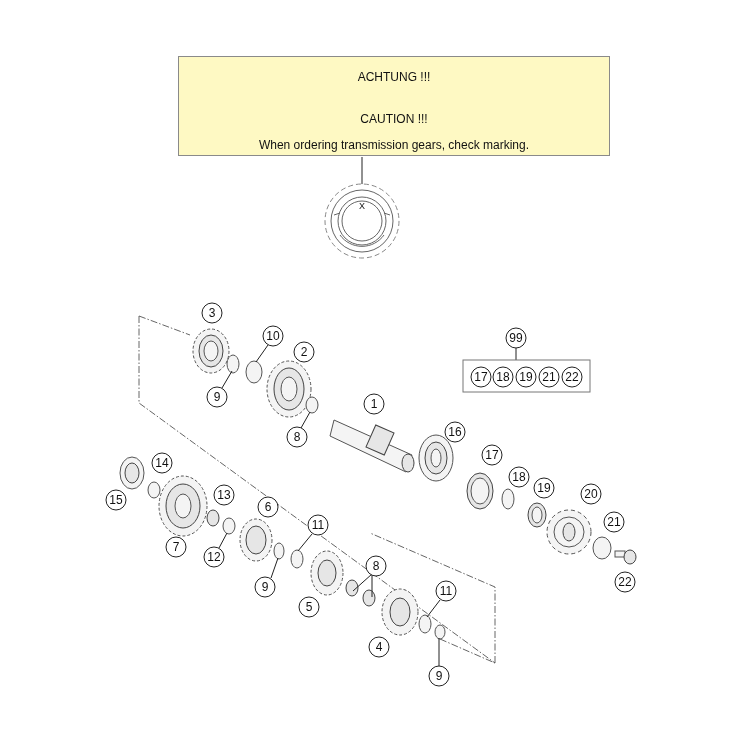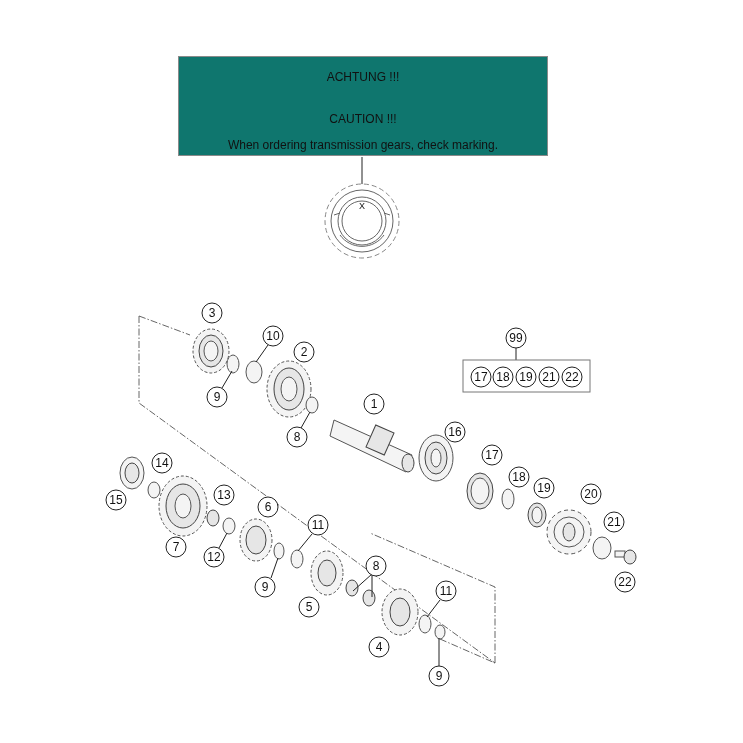--- a/index.html
+++ b/index.html
@@ -1,20 +1,20 @@
 <!DOCTYPE html>
 <html><head>
 <meta charset="utf-8">
 <style>
   html, body { margin: 0; padding: 0; background: #ffffff; }
   body { width: 743px; height: 743px; position: relative; overflow: hidden;
          font-family: "Liberation Sans", sans-serif; }
   .notice {
-    position: absolute; left: 178px; top: 56px; width: 370px; height: 100px;
-    background: #0f766e; border: 1px solid #8a8a8a; box-sizing: border-box;
+    position: absolute; left: 178px; top: 56px; width: 432px; height: 100px;
+    background: #fef9c3; border: 1px solid #8a8a8a; box-sizing: border-box;
     text-align: center; color: #111; font-size: 12px; line-height: 1;
   }
   .notice .l1 { position: absolute; left: 0; right: 0; top: 14px; }
   .notice .l2 { position: absolute; left: 0; right: 0; top: 32px; }
   .notice .l3 { position: absolute; left: 0; right: 0; top: 56px; }
   .notice .l4 { position: absolute; left: 0; right: 0; top: 82px; }
   svg.diagram { position: absolute; left: 0; top: 0; }
   .callout-text { font-family: "Liberation Sans", sans-serif; font-size: 12px;
                   fill: #111; text-anchor: middle; dominant-baseline: central; }
   .part { fill: #f4f4f4; stroke: #555; stroke-width: 1; }

